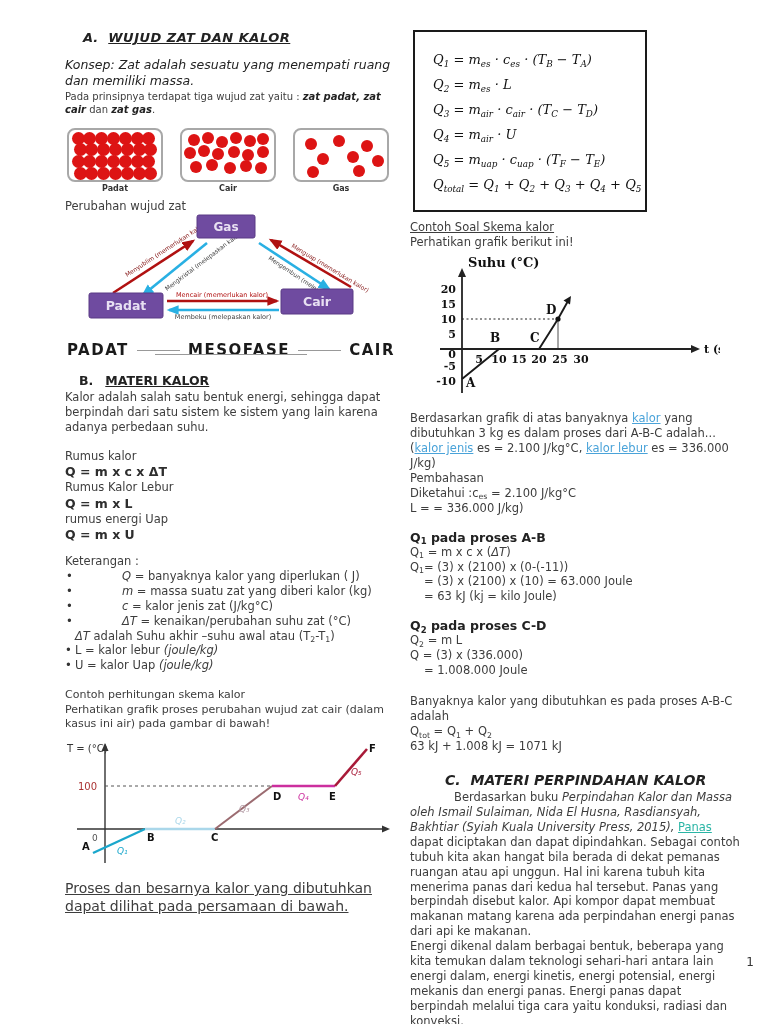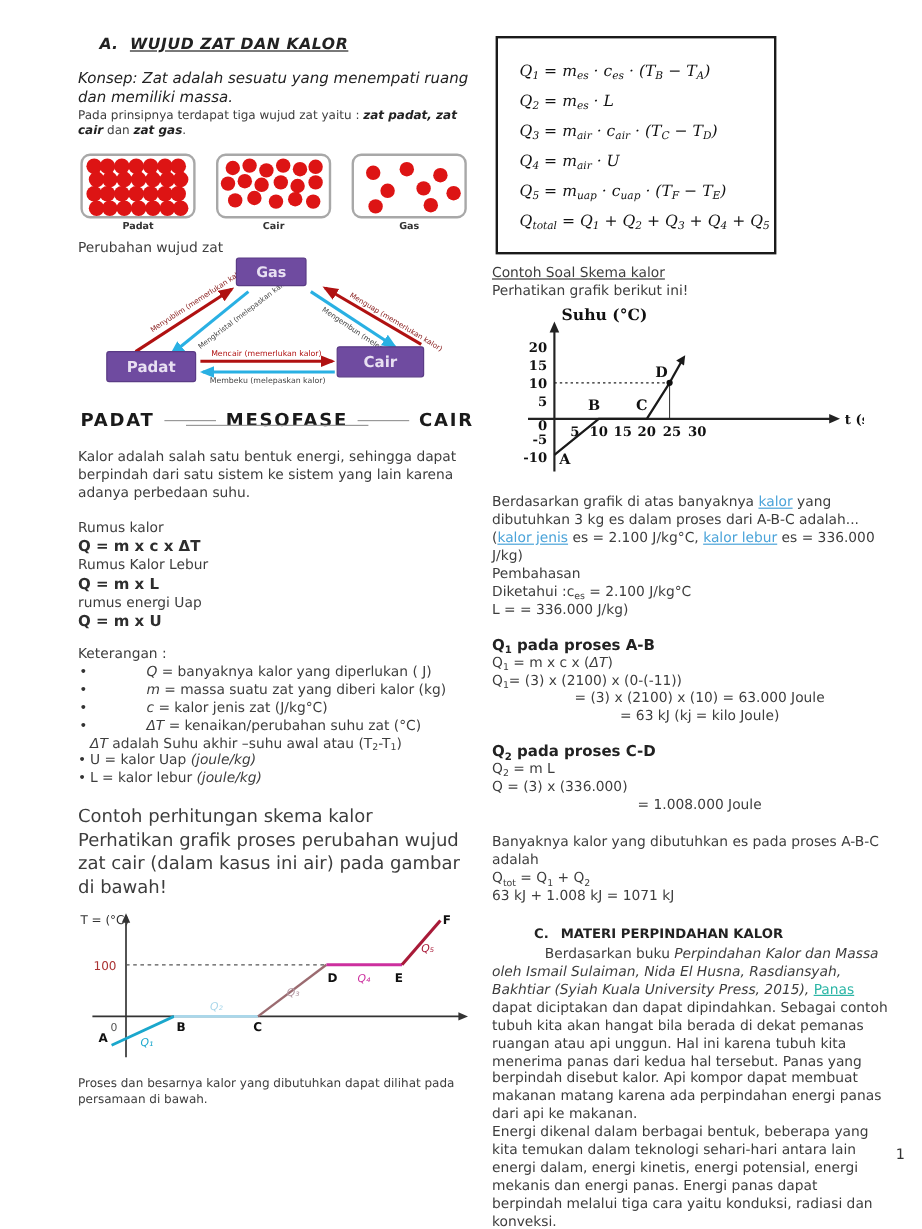--- a/index.html
+++ b/index.html
@@ -37,39 +37,39 @@
 
   .ket{margin-top:10px;font-size:11.5px;line-height:1.3;}
   .bullet-big{position:relative;padding-left:57px;}
   .bullet-big::before{content:"•";position:absolute;left:1px;top:0;color:#333;}
   .bullet-note{padding-left:10px;}
   .bullet-small{position:relative;padding-left:10px;}
   .bullet-small::before{content:"•";position:absolute;left:0;top:0;color:#333;}
   .it{font-style:italic;}
   .sub{font-size:.68em;position:relative;top:.32em;letter-spacing:0;}
 
-  .contoh{margin-top:15px;font-size:15px;line-height:1.3;}
-  .closing{font-size:10px;line-height:1.3;margin-top:4px;}
+  .contoh{margin-top:15px;font-size:11px;line-height:1.3;}
+  .closing{font-size:14px;line-height:1.3;margin-top:4px;text-decoration:underline;}
 
   
   .eqbox{width:198px;border:2px solid #1a1a1a;padding:10px 14px 8px 18px;margin-left:3px;
          font-family:"DejaVu Serif","Liberation Serif",serif;font-style:italic;
          font-size:13px;color:#111;}
   .eqline{margin:10px 0;white-space:nowrap;}
 
   .cs-title{font-size:11.5px;text-decoration:underline;margin-top:8px;}
   .cs-sub{font-size:11.5px;margin-top:1px;}
 
   .prob{font-size:11.5px;line-height:1.3;margin-top:6px;}
   a.lnk{color:#4aa3d9;text-decoration:underline;cursor:pointer;}
   a.lnk2{color:#2ab5a5;text-decoration:underline;cursor:pointer;text-align:right;}
   .pline{font-size:11.5px;line-height:1.3;}
   .qhead{font-size:12.5px;font-weight:bold;color:#222;margin-top:14px;}
-  .indent{padding-left:14px;text-align:center;}
-  .h-c{font-size:11px;font-weight:bold;color:#222;padding-left:35px;margin:18px 0 2px 0;}
+  .indent{padding-left:14px;}
+  .h-c{font-size:14px;font-weight:bold;color:#222;padding-left:35px;margin:18px 0 2px 0;font-style:italic;}
   .h-c .clabel{margin-right:10px;}
   .cpara{font-size:11.5px;line-height:1.3;text-indent:44px;margin-top:2px;}
   .cpara .bk{font-style:italic;}
   .epara{font-size:11.5px;line-height:1.3;}
   .pageno{position:absolute;right:14px;top:955px;font-size:12px;color:#333;}
 
   svg text{font-family:"DejaVu Sans","Liberation Sans",sans-serif;}
   .serifT{font-family:"DejaVu Serif","Liberation Serif",serif !important;font-weight:bold;}
 </style>
 </head>
@@ -200,40 +200,43 @@
 
     <div class="meso-row">
       <span>PADAT</span>
       <span class="meso-line"></span>
       <span>MESOFASE</span>
       <span class="meso-line"></span>
       <span>CAIR</span>
       <span class="meso-under"></span>
     </div>
 
+    <div class="h-b">
+      <span>B.</span><span class="utitle">MATERI KALOR</span>
+    </div>
     <div class="para">Kalor adalah salah satu bentuk energi, sehingga dapat berpindah dari satu sistem ke sistem yang lain karena adanya perbedaan suhu.</div>
 
     <div class="rumus">
       <div>Rumus kalor</div>
       <div class="f">Q = m x c x  ΔT</div>
       <div>Rumus Kalor Lebur</div>
       <div class="f">Q = m x L</div>
       <div>rumus energi Uap</div>
       <div class="f">Q = m  x U</div>
     </div>
 
     <div class="ket">
       <div>Keterangan :</div>
       <div class="bullet-big"><span class="it">Q</span><span> = banyaknya kalor yang diperlukan ( J)</span></div>
       <div class="bullet-big"><span class="it">m</span><span> = massa suatu zat yang diberi kalor (kg)</span></div>
       <div class="bullet-big"><span class="it">c</span><span> = kalor jenis zat (J/kg°C)</span></div>
       <div class="bullet-big"><span class="it">ΔT</span><span> = kenaikan/perubahan suhu zat (°C)</span></div>
       <div class="bullet-note"><span class="it">ΔT</span><span> adalah Suhu akhir –suhu awal atau (T</span><span class="sub">2</span><span>-T</span><span class="sub">1</span><span>)</span></div>
+      <div class="bullet-small"><span>L = kalor lebur   </span><span class="it">(joule/kg)</span></div>
       <div class="bullet-small"><span>U = kalor Uap </span><span class="it">(joule/kg)</span></div>
-      <div class="bullet-small"><span>L = kalor lebur   </span><span class="it">(joule/kg)</span></div>
     </div>
 
     <div class="contoh">
       <div>Contoh perhitungan skema kalor</div>
       <div>Perhatikan grafik proses perubahan wujud zat cair (dalam kasus ini air) pada gambar di bawah!</div>
     </div>
 
     
     <svg width="330" height="132" viewBox="0 0 330 132" style="margin-top:8px">
       <text x="2" y="13" font-size="10" fill="#333">T = (°C)</text>

